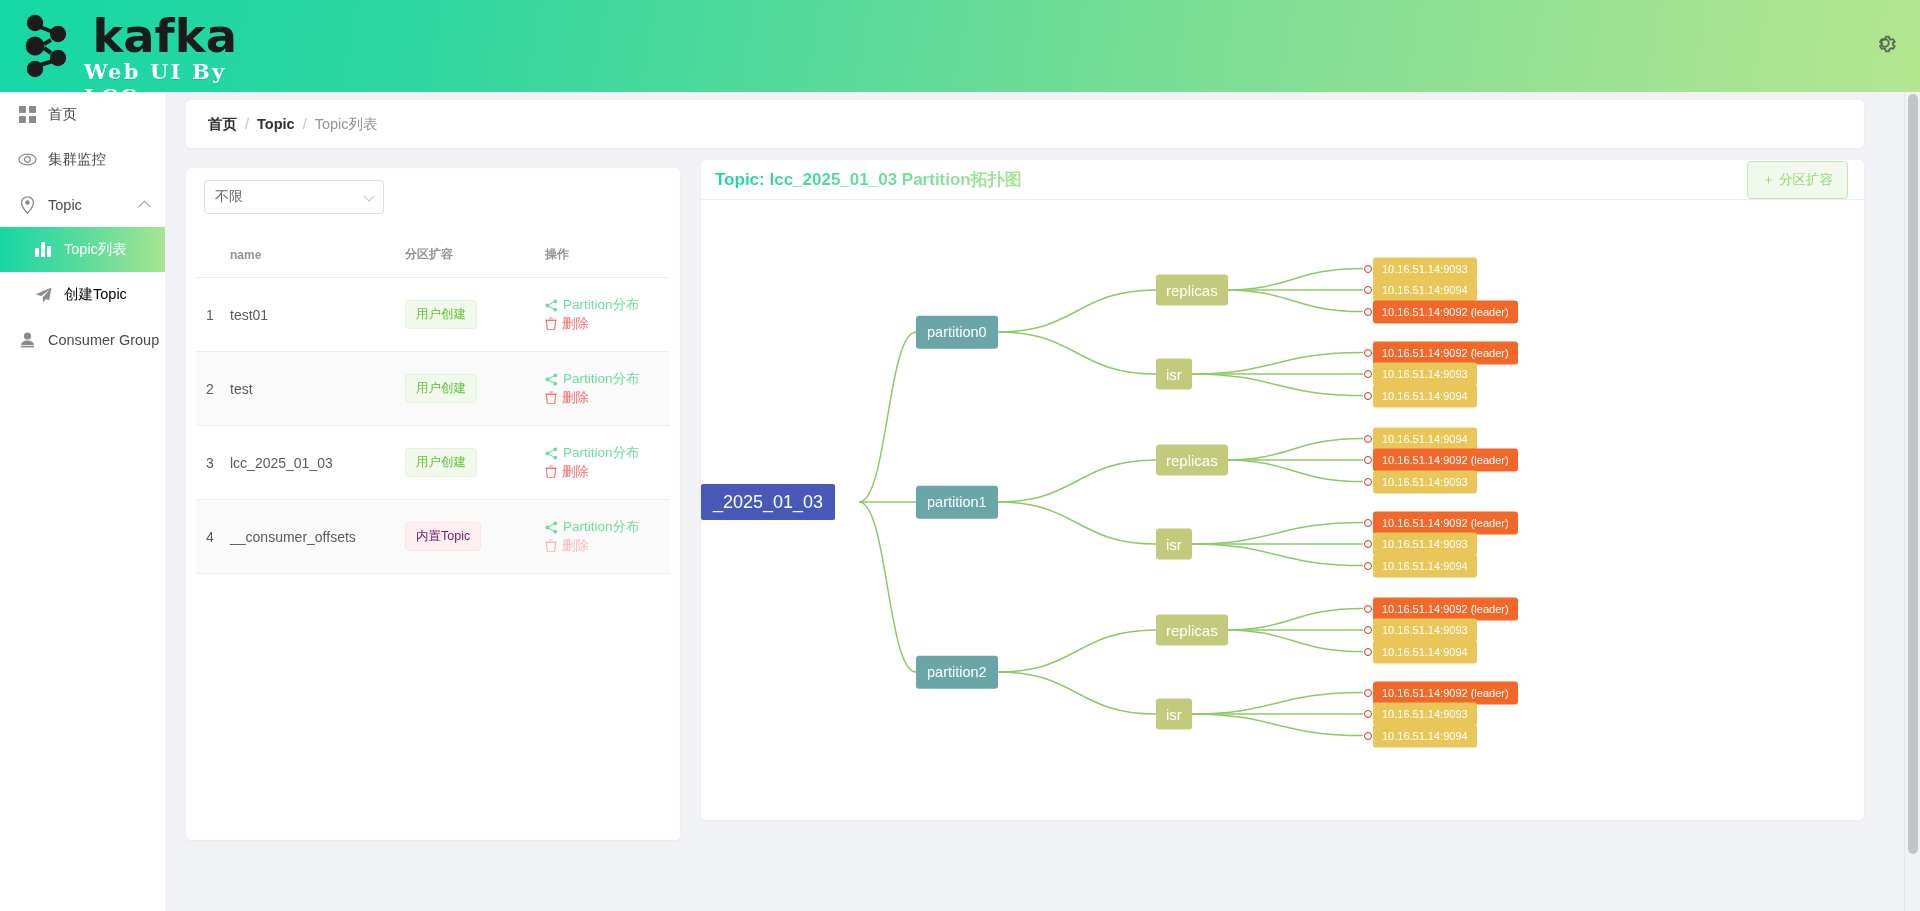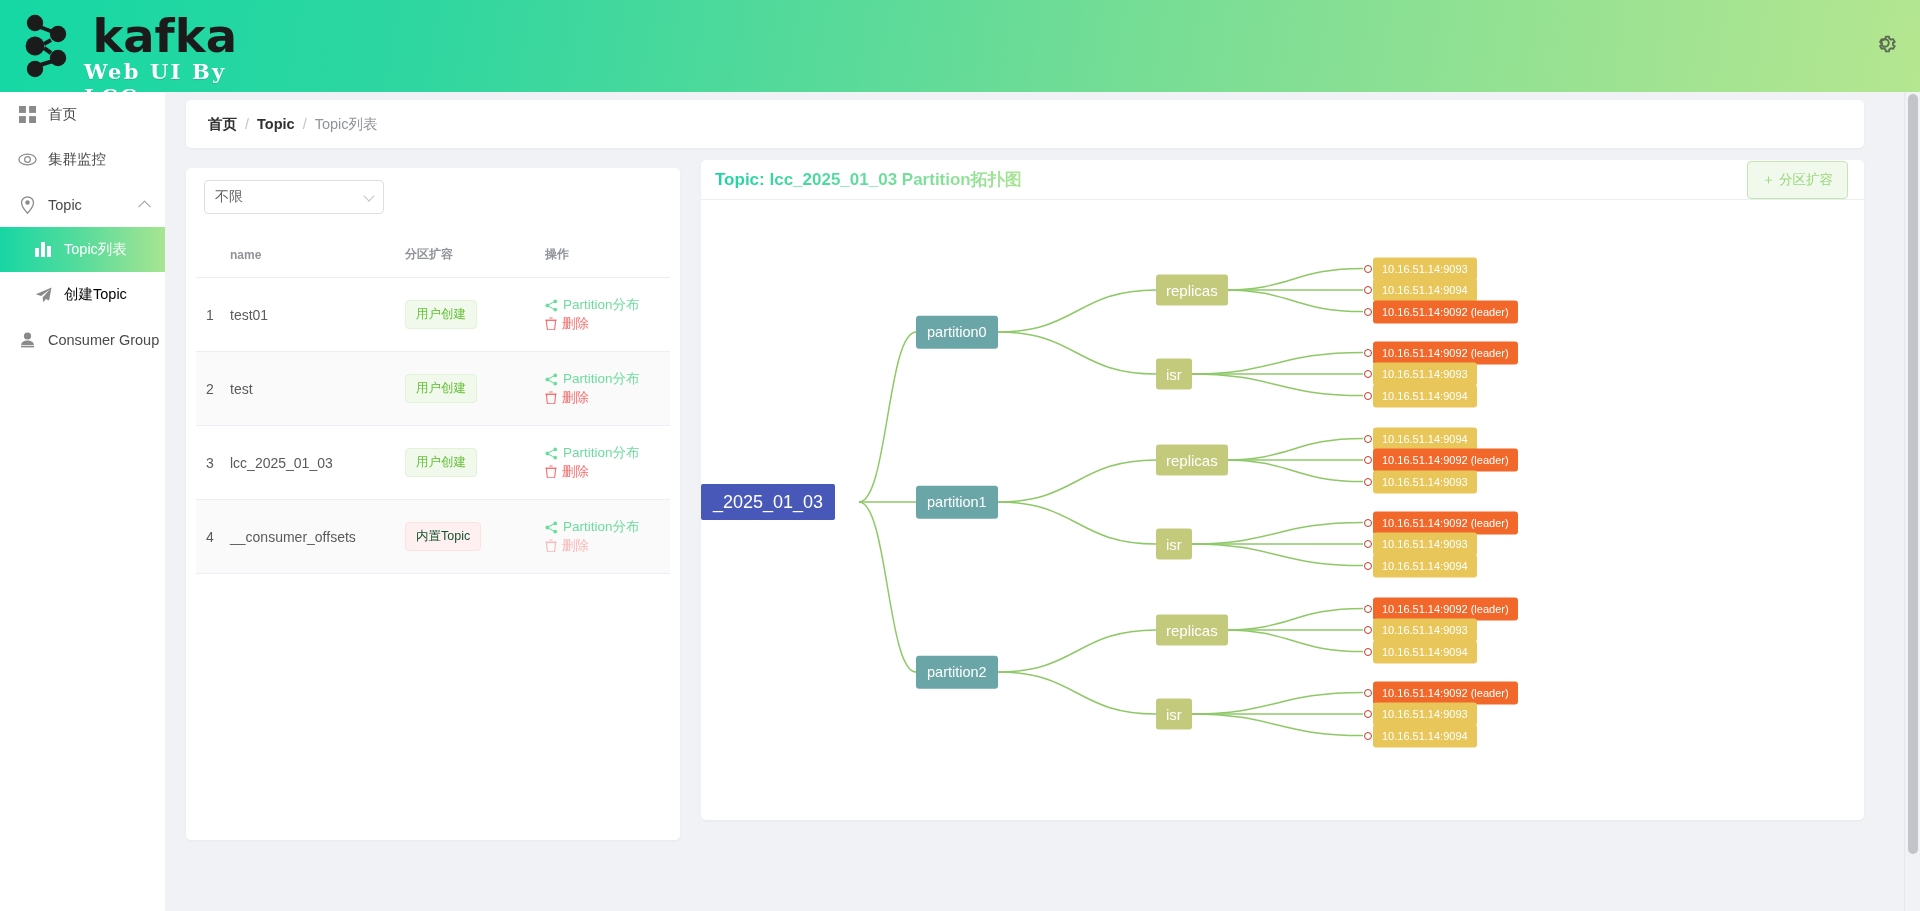--- a/index.html
+++ b/index.html
@@ -104,21 +104,21 @@
   }
   table.topics tr.alt td { background: #fafafa; }
   .col-idx { width: 34px; padding-left: 10px !important; }
   .col-name { width: 175px; }
   .col-scope { width: 140px; }
   .badge {
     display: inline-block; padding: 5px 10px; font-size: 12.5px;
     border-radius: 4px; border: 1px solid transparent;
   }
   .badge.user { background: #f0f9eb; color: #67c23a; border-color: #e1f3d8; }
-  .badge.builtin { background: #fef0f0; color: #14532d; border-color: #fde2e2; }
+  .badge.builtin { background: #fef0f0; color: #701a75; border-color: #fde2e2; }
   .act {
     display: inline-flex; align-items: center; font-size: 13.5px;
     cursor: pointer; margin-right: 14px;
   }
   .act.share { color: #6ddc9e; }
   .act.del { color: #f56c6c; }
   .act.del.disabled { color: #fab6b6; cursor: not-allowed; }
   .act svg { margin-right: 5px; }
 
   .right-panel {

